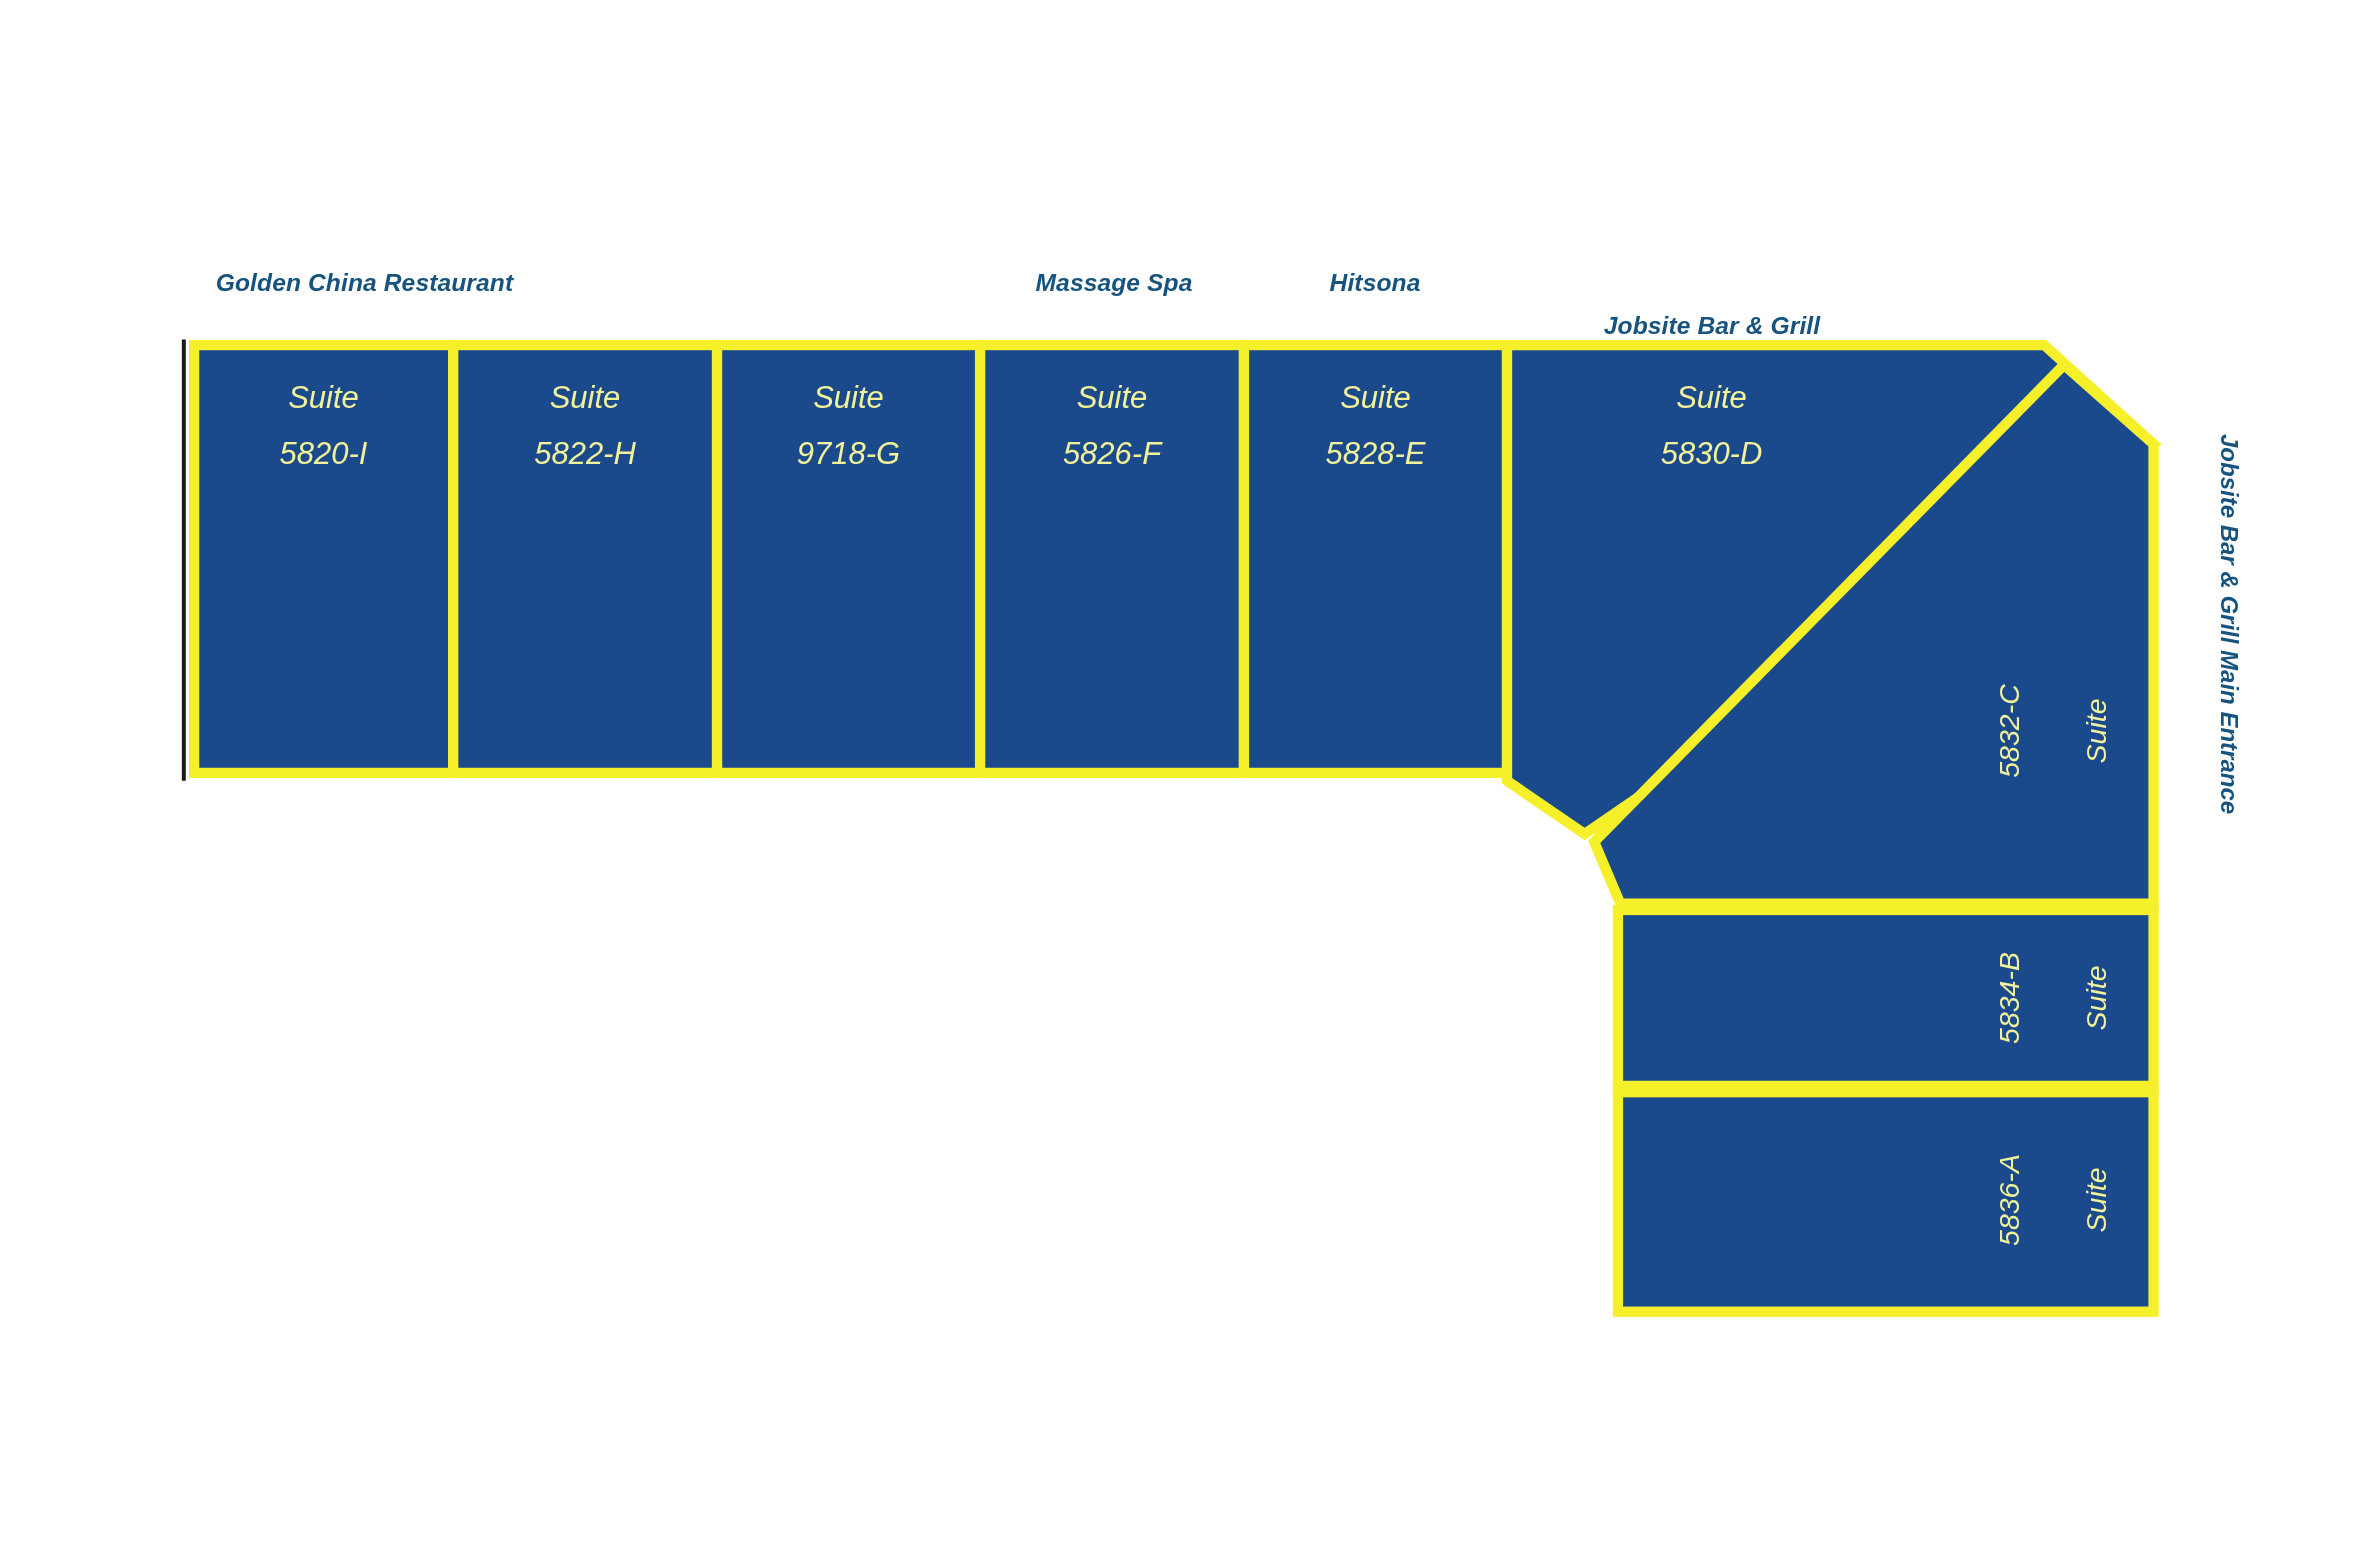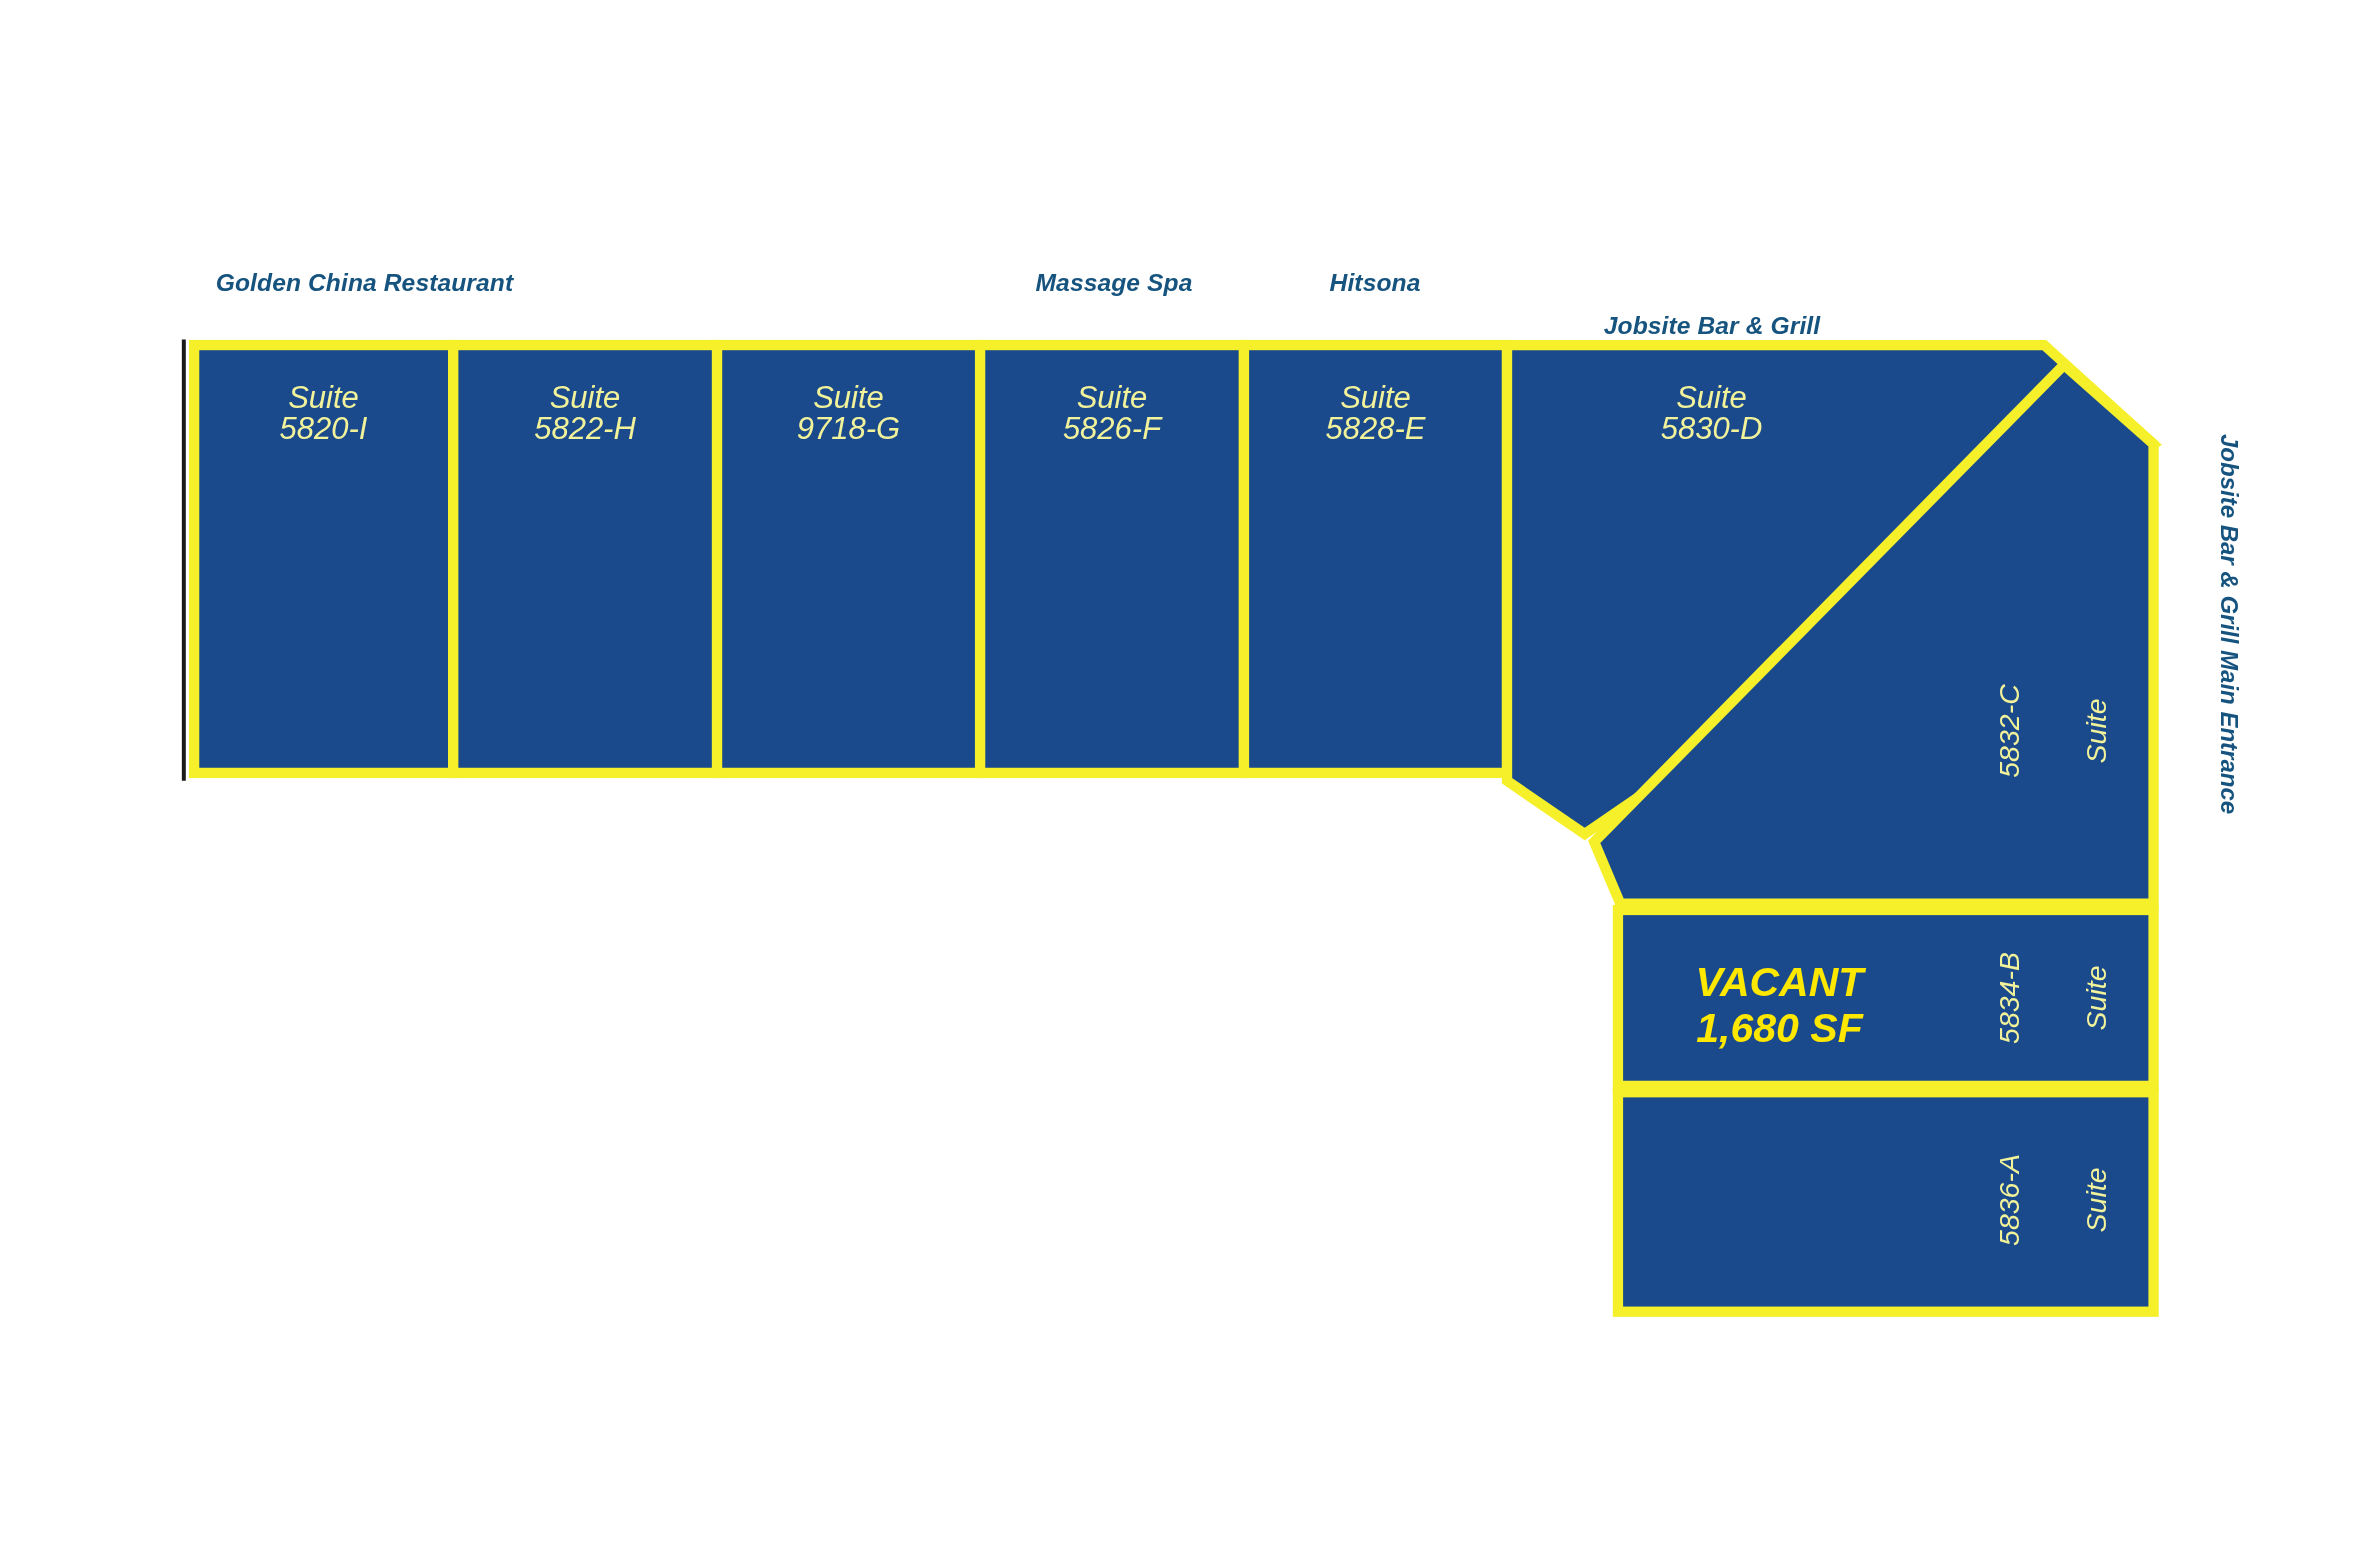--- a/index.html
+++ b/index.html
@@ -61,21 +61,21 @@
   
   .suite-label {
     position: absolute;
     color: #F2F29A;
     font-size: 31px;
     line-height: 1.0;
     text-align: center;
     white-space: nowrap;
   }
   .suite-label .suite-word { display: block; }
-  .suite-label .suite-num  { display: block; }
+  .suite-label .suite-num  { display: block; margin-top: 25px; }
 
   
   .suite-label-rot {
     position: absolute;
     color: #F2F29A;
     font-size: 28.5px;
     line-height: 1.0;
     text-align: center;
     white-space: nowrap;
     transform-origin: 50% 50%;
@@ -175,22 +175,18 @@
 
     <div class="suite-label-rot" style="left:2001px; top:713px; width:190px; height:36px; line-height:36px;">Suite</div>
     <div class="suite-label-rot" style="left:1914px; top:713px; width:190px; height:36px; line-height:36px;">5832-C</div>
 
     <div class="suite-label-rot" style="left:2001px; top:980px; width:190px; height:36px; line-height:36px;">Suite</div>
     <div class="suite-label-rot" style="left:1914px; top:980px; width:190px; height:36px; line-height:36px;">5834-B</div>
 
     <div class="suite-label-rot" style="left:2001px; top:1182px; width:190px; height:36px; line-height:36px;">Suite</div>
     <div class="suite-label-rot" style="left:1914px; top:1182px; width:190px; height:36px; line-height:36px;">5836-A</div>
 
-    <div class="vacant-label" style="left:1633px; top:960px; width:293px;">
-      <span class="vacant-word">VACANT</span>
-      <span class="vacant-sf">1,680 SF</span>
-    </div>
 
     <div class="entrance-label" style="left:2243px; top:434px;">Jobsite Bar &amp; Grill Main Entrance</div>
 
   </div>
 </div>
 
 
 </body></html>

